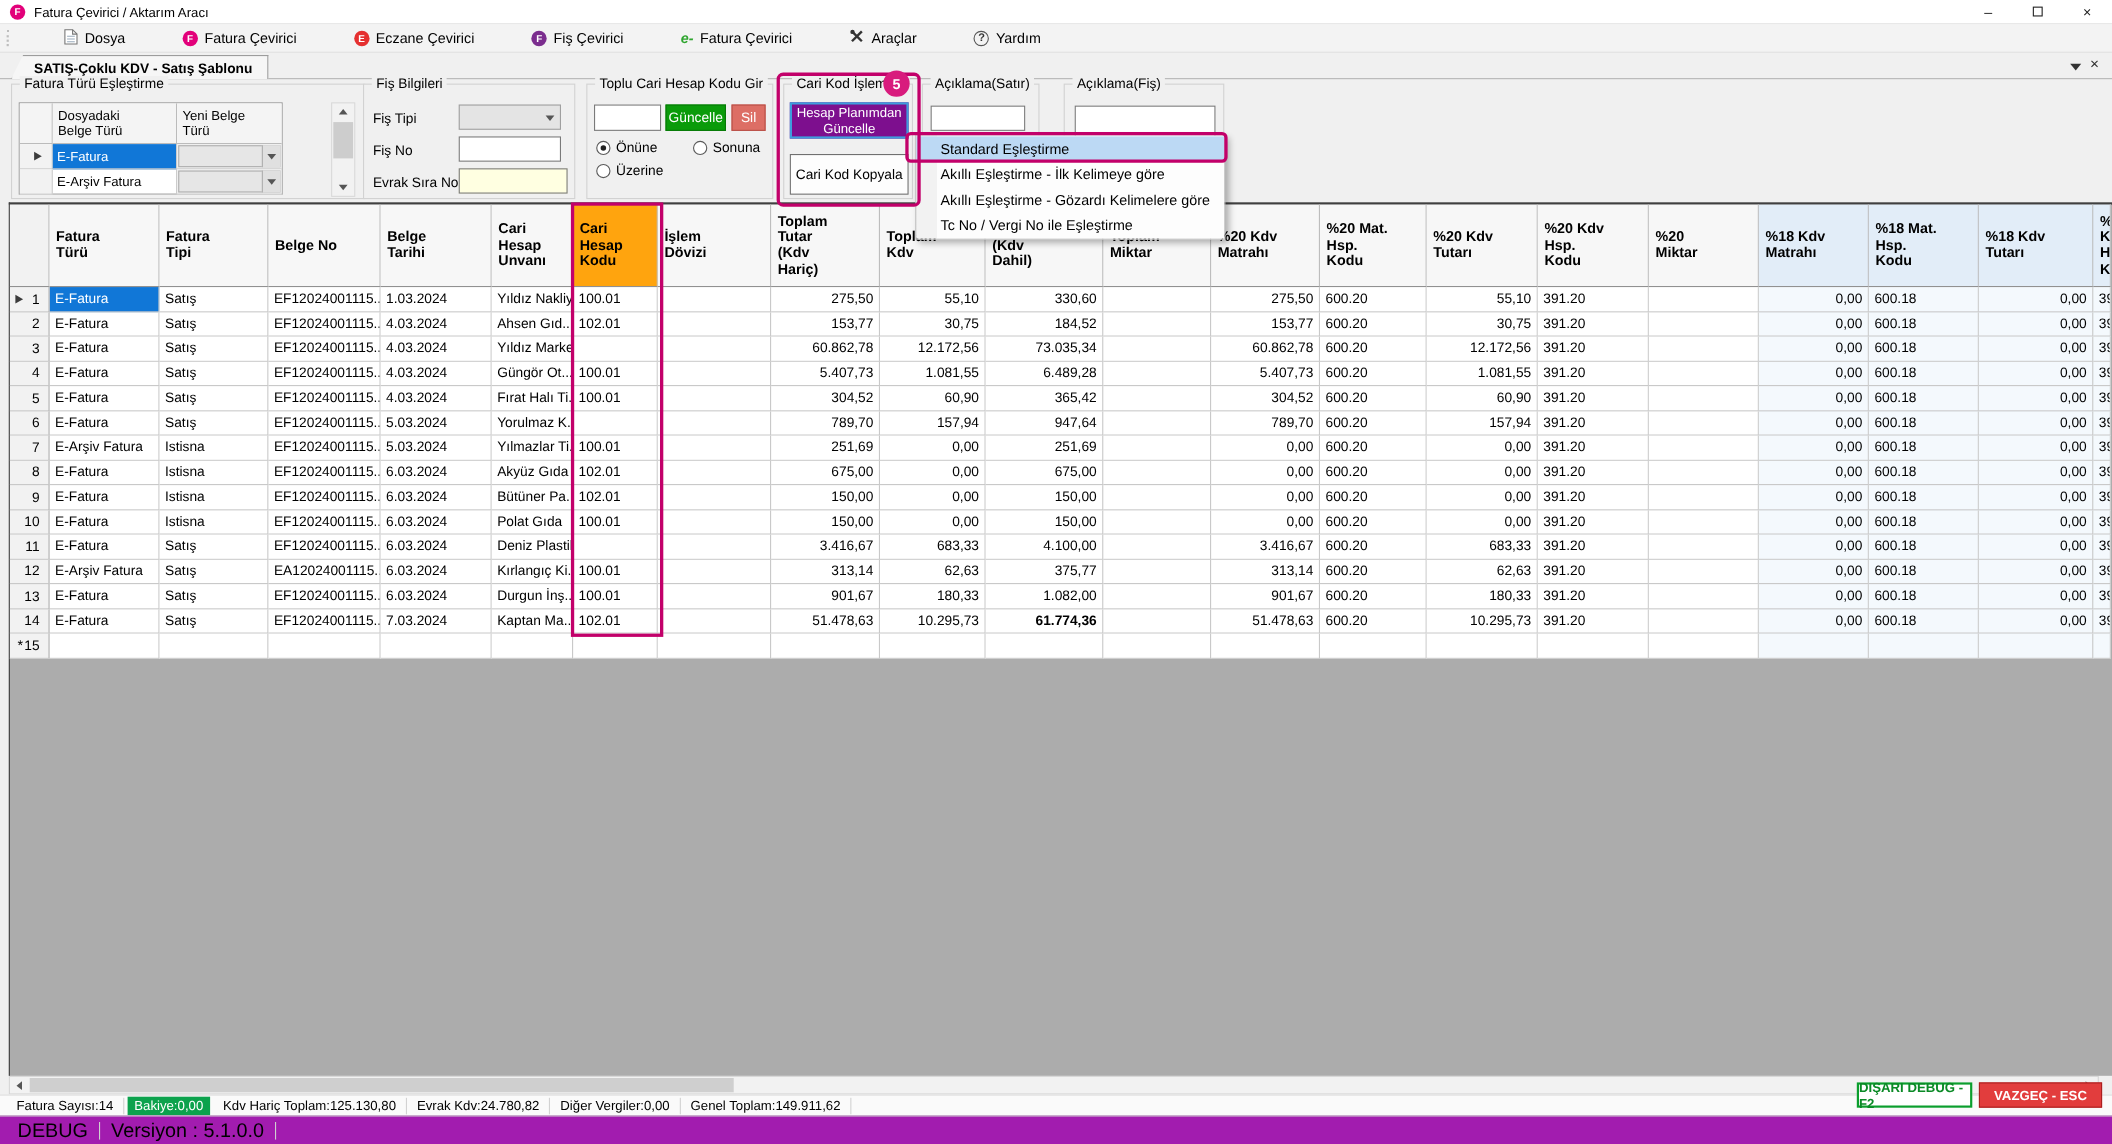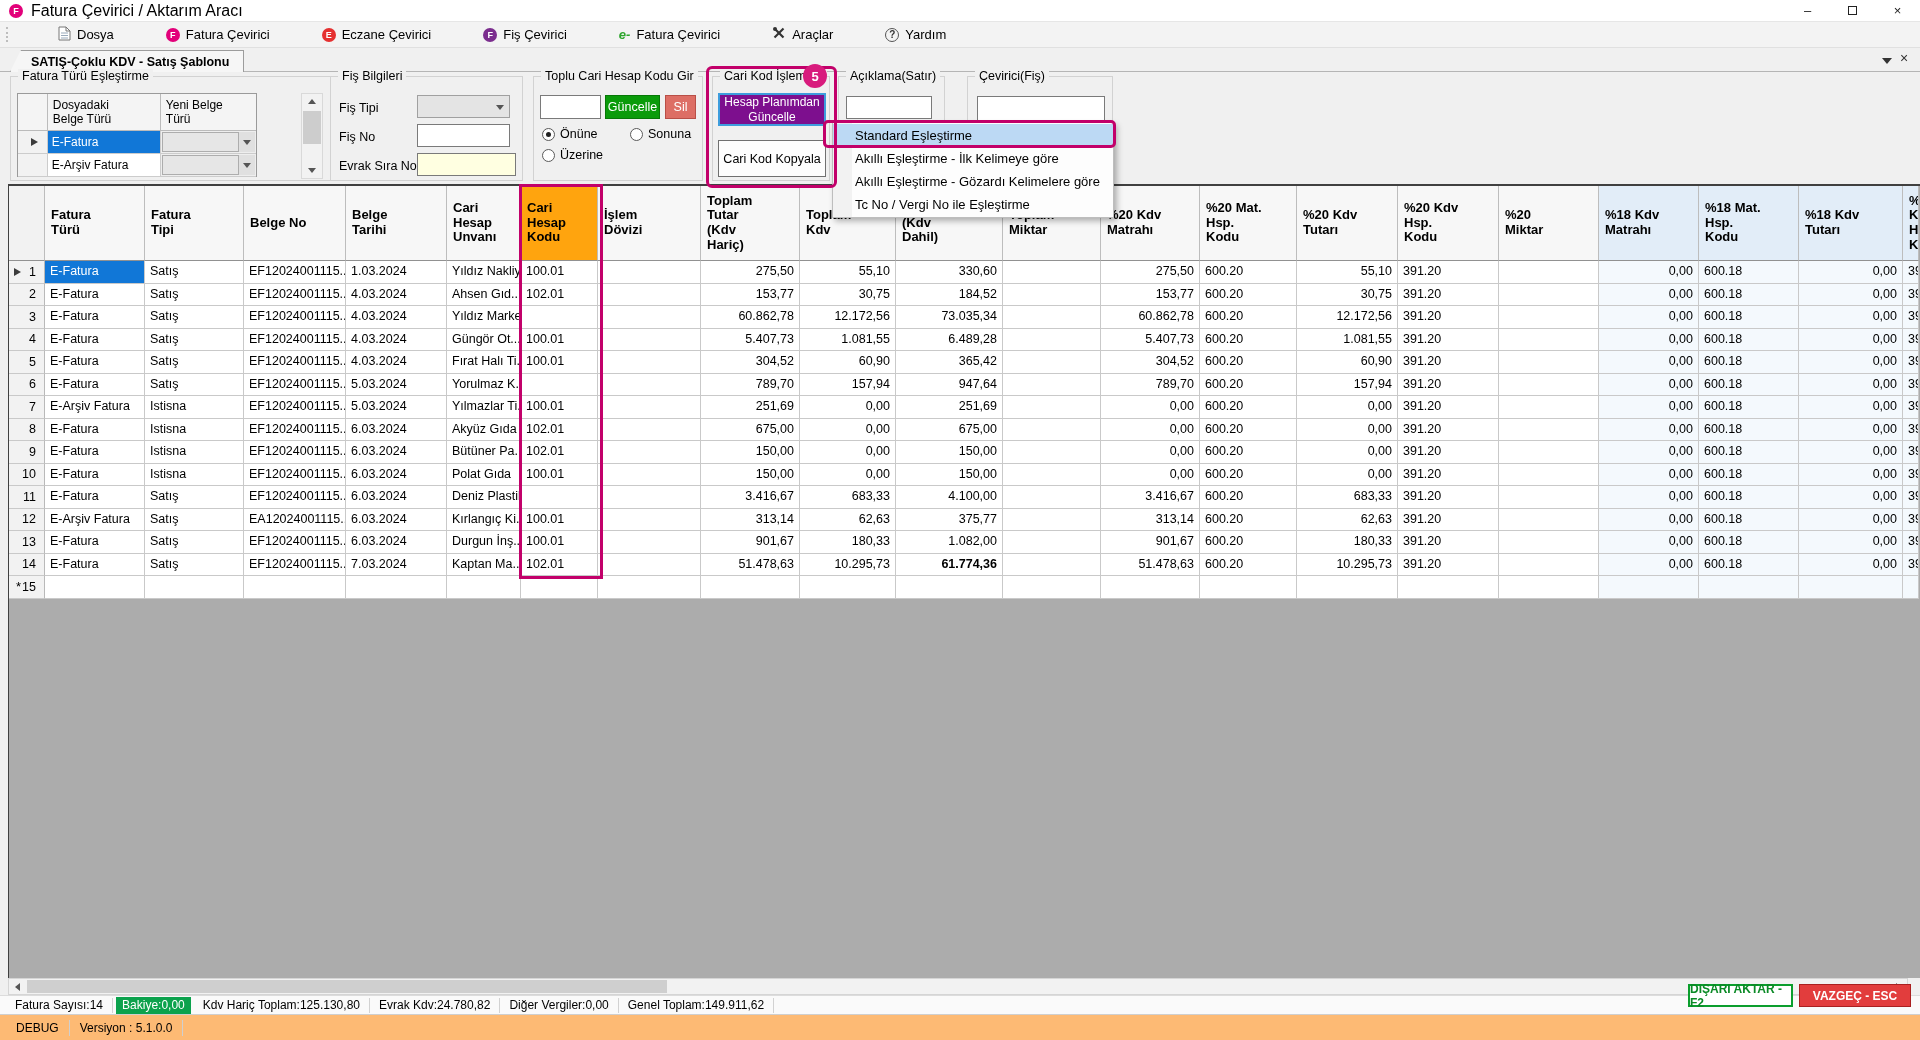--- a/index.html
+++ b/index.html
@@ -5,21 +5,21 @@
   * { box-sizing: border-box; margin: 0; padding: 0; }
   html,body { width:1920px; height:1040px; }
   body {
     font-family: "Liberation Sans", sans-serif;
     background:#f0f0f0; position:relative; overflow:hidden; color:#000;
     outline:1px solid #8a8a8a;
   }
   
   .titlebar{position:absolute;left:0;top:0;width:1920px;height:22px;background:#fff;display:flex;align-items:center;border-bottom:1px solid #e6e6e6;}
   .appicon{width:14px;height:14px;border-radius:50%;background:#e2007a;color:#fff;font-size:9px;font-weight:bold;display:flex;align-items:center;justify-content:center;margin:0 8px 0 9px;flex:0 0 auto;}
-  .titletext{font-size:16px;}
+  .titletext{font-size:12px;}
   .wincontrols{margin-left:auto;display:flex;height:100%;}
   .winbtn{width:45px;display:flex;align-items:center;justify-content:center;font-size:13px;color:#222;}
   .maxbox{width:9px;height:9px;border:1px solid #222;display:inline-block;}
   
   .menubar{position:absolute;top:22px;left:0;width:1920px;height:26px;background:#f3f3f3;border-bottom:1px solid #e0e0e0;display:flex;align-items:center;font-size:13px;gap:32px;}
   .grip{width:2px;height:15px;border-left:2px dotted #bdbdbd;margin:0 8px 0 6px;}
   .mitem{display:flex;align-items:center;gap:6px;padding:0 10px;height:100%;}
   .micon-circle{width:14px;height:14px;border-radius:50%;color:#fff;font-weight:bold;font-size:9px;display:flex;align-items:center;justify-content:center;flex:0 0 auto;}
   .c-pink{background:#e2007a;} .c-red{background:#e53030;} .c-purple{background:#7b2d8e;}
   .einv{color:#2ea52e;font-weight:bold;font-style:italic;font-size:13px;}
@@ -90,21 +90,21 @@
   .hscroll{position:absolute;left:8px;top:978px;width:1900px;height:17px;background:#f2f2f2;border:1px solid #d5d5d5;}
   .hs-btn{position:absolute;top:0;width:17px;height:15px;display:flex;align-items:center;justify-content:center;}
   .carL{width:0;height:0;border-top:4px solid transparent;border-bottom:4px solid transparent;border-right:5px solid #555;}
   .carR{width:0;height:0;border-top:4px solid transparent;border-bottom:4px solid transparent;border-left:5px solid #555;}
   .hs-thumb{position:absolute;left:18px;top:1px;width:640px;height:13px;background:#cfcfcf;}
   .statusbar{position:absolute;left:0;top:995px;width:1920px;height:19px;background:#fafafa;border-top:1px solid #dcdcdc;display:flex;align-items:center;font-size:12px;padding-left:6px;}
   .sseg{padding:0 9px;border-right:1px solid #d2d2d2;height:15px;line-height:15px;white-space:nowrap;}
   .sseg.green{background:#0ca24d;color:#fff;border-right:none;margin:0 3px;padding:1px 6px;height:17px;}
   #btn-export{position:absolute;left:1688px;top:984px;width:105px;height:23px;background:#fff;border:2px solid #0b9e2d;color:#0b8a26;font-weight:bold;font-size:12px;display:flex;align-items:center;justify-content:center;z-index:20;}
   #btn-cancel{position:absolute;left:1799px;top:984px;width:112px;height:23px;background:#e23d3d;border:1px solid #aa2020;color:#fff;font-weight:bold;font-size:12px;display:flex;align-items:center;justify-content:center;z-index:20;}
-  .bottombar{position:absolute;left:0;top:1014px;width:1920px;height:26px;background:#fdba74;border-top:1px solid #cfcfcf;display:flex;align-items:center;font-size:12px;padding-left:6px;}
+  .bottombar{position:absolute;left:0;top:1014px;width:1920px;height:26px;background:#a21caf;border-top:1px solid #cfcfcf;display:flex;align-items:center;font-size:18px;padding-left:6px;}
   .bseg{padding:0 10px;border-right:1px solid #cfcfcf;height:16px;line-height:16px;}
 </style>
 </head>
 <body>
 
 <div class="titlebar">
   <div class="appicon">F</div>
   <div class="titletext">Fatura Çevirici / Aktarım Aracı</div>
   <div class="wincontrols">
     <div class="winbtn">–</div>
@@ -243,21 +243,21 @@
   <div class="btn btn-purple" style="left:5px;top:16px;width:108px;height:33px;">Hesap Planımdan Güncelle</div>
   <div class="btn btn-plain" style="left:5px;top:63px;width:108px;height:37px;">Cari Kod Kopyala</div>
 </div>
 
 <div class="grp" style="left:838px;top:76px;width:107px;height:105px;">
   <div class="grp-label">Açıklama(Satır)</div>
   <input class="tbx" style="left: 7px; top: 19px; width: 86px; height: 23px;">
 </div>
 
 <div class="grp" style="left:967px;top:76px;width:146px;height:105px;">
-  <div class="grp-label">Çevirici(Fiş)</div>
+  <div class="grp-label">Açıklama(Fiş)</div>
   <input class="tbx" style="left: 9px; top: 19px; width: 128px; height: 29px;">
 </div>
 
 <div id="tablezone">
   <div id="grid-header">
       <div class="hcell rh" style="width: 36px;"></div>
       <div class="hcell" style="width: 100px;">Fatura
 Türü</div>
       <div class="hcell" style="width: 99px;">Fatura
 Tipi</div>
@@ -711,19 +711,19 @@
 
 <div class="statusbar">
   <span class="sseg">Fatura Sayısı:14</span>
   <span class="sseg green">Bakiye:0,00</span>
   <span class="sseg">Kdv Hariç Toplam:125.130,80</span>
   <span class="sseg">Evrak Kdv:24.780,82</span>
   <span class="sseg">Diğer Vergiler:0,00</span>
   <span class="sseg">Genel Toplam:149.911,62</span>
 </div>
 
-<div id="btn-export">DIŞARI AKTAR - F2</div>
+<div id="btn-export">DIŞARI DEBUG - F2</div>
 <div id="btn-cancel">VAZGEÇ - ESC</div>
 
 <div class="bottombar">
   <span class="bseg">DEBUG</span>
   <span class="bseg">Versiyon : 5.1.0.0</span>
 </div>
 
 </body></html>

